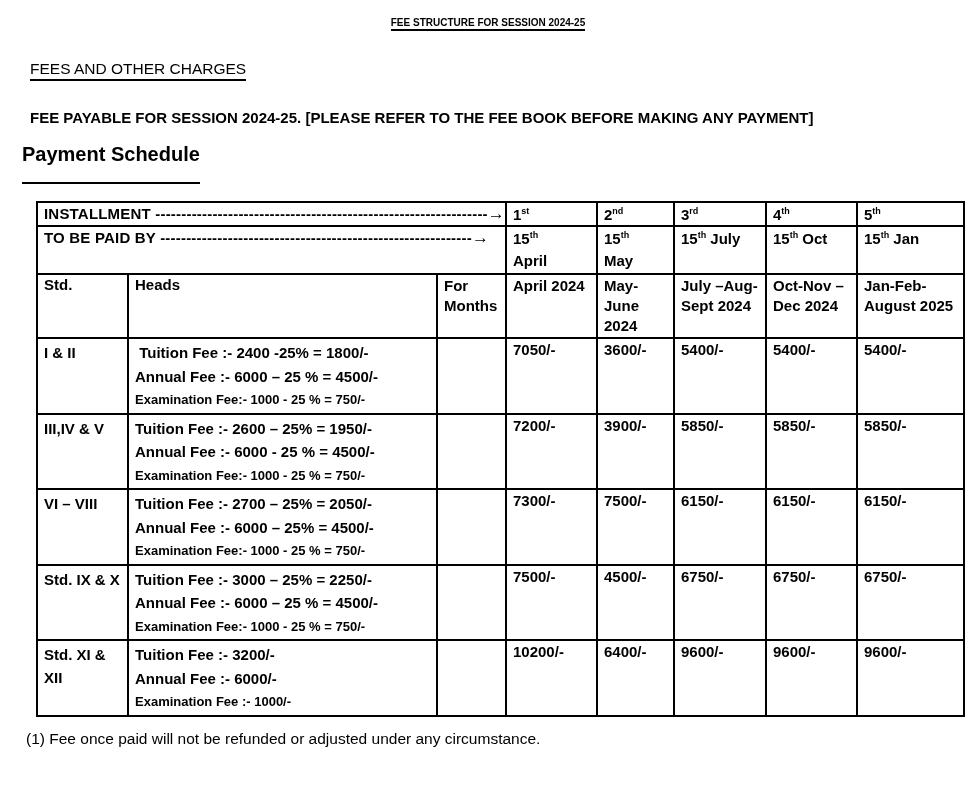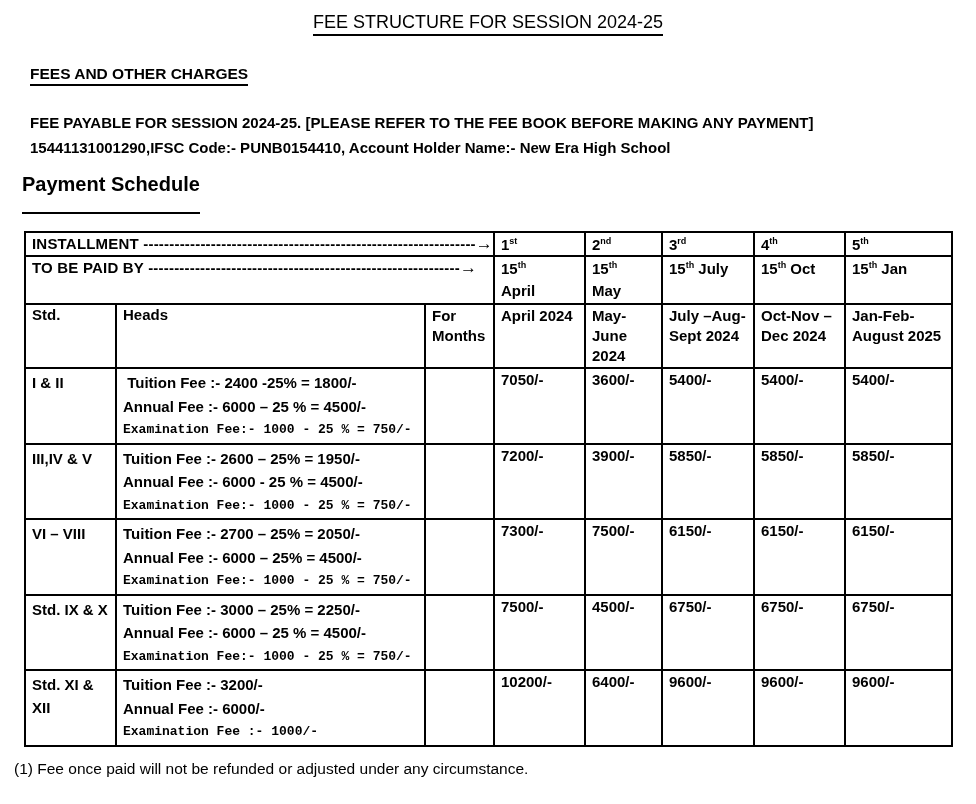--- a/index.html
+++ b/index.html
@@ -5,71 +5,70 @@
   html,body { margin:0; padding:0; }
   body {
     width:976px; height:804px; background:#ffffff; color:#000;
     font-family:"Liberation Sans", sans-serif; overflow:hidden;
   }
   sup { font-size:60%; line-height:0; vertical-align:super; }
   .b { font-weight:bold; }
 
   .title-row { text-align:center; margin-top:12px; }
   .title {
-    display:inline-block; font-weight:normal; font-size:18px;
+    display:inline-block; font-weight:bold; font-size:10px;
     border-bottom:2px solid #000; padding-bottom:1px;
   }
   .sec {
-    margin:29px 0 0 30px; font-weight:bold; font-size:15.5px;
+    margin:29px 0 0 30px; font-weight:normal; font-size:15.5px;
     width:fit-content; border-bottom:2px solid #000; padding-bottom:1px;
   }
   .para { margin:24px 0 0 30px; font-weight:bold; font-size:15px; line-height:25px; }
   .para div { white-space:pre-wrap; }
   .sched {
     margin:13px 0 0 22px; font-weight:bold; font-size:20px;
     width:fit-content; border-bottom:2.5px solid #000; padding-bottom:16px;
   }
 
   table.fee {
     border-collapse:collapse; table-layout:fixed; width:927px;
-    margin:17px 0 0 24px; font-weight:bold;padding-left:20px;
+    margin:17px 0 0 36px; font-weight:bold;padding-left:20px;
   }
   table.fee td { border:2px solid #000; padding:1px 6px; vertical-align:top; font-size:15px; overflow:hidden; }
   tr.r1 td { height:20px; vertical-align:middle; }
   tr.r2 td { height:42px;border-radius:8px; }
   tr.r3 td { height:40px; }
   tr.body td { height:66px; padding-top:2px; }
   tr.body.last td { height:62px; }
   td.lbl { white-space:nowrap; padding-left:8px; letter-spacing:0.2px; }
   .arrow { font-size:17px; }
   td.colh { vertical-align:middle; padding-left:8px;border-radius:16px; }
   td.mcol { font-size:11.5px; line-height:20px; padding-top:4px; }
   td.stdc { padding-left:8px; line-height:23px; }
   td.heads { padding-left:7px;border-radius:13px; }
   .head-line { line-height:23.5px; white-space:pre-wrap; }
-  .head-line.sm { font-size:13px;font-family:Liberation Mono, monospace; }
+  .head-line.sm { font-size:13px; }
   td.val { padding-left:8px; }
   td.due { line-height:22px; }
 
-  .notes { margin:9px 0 0 14px; font-size:15.5px; line-height:26.5px; }
+  .notes { margin:9px 0 0 26px; font-size:15.5px; line-height:26.5px; }
   .indent { padding-left:190px; }
   .gap { margin-left:14px; }
 </style>
 </head>
 <body>
 
 <div class="title-row">
   <span class="title">FEE STRUCTURE FOR SESSION 2024-25</span>
 </div>
 
 <div class="sec">FEES AND OTHER CHARGES</div>
 
 <div class="para">
   <div>FEE PAYABLE FOR SESSION 2024-25. [PLEASE REFER TO THE FEE BOOK BEFORE MAKING ANY PAYMENT]</div>
-  <div>15441131001290,IFSC Code:- PUNB0154410, Account Holder Name:- New Era High School</div>
 </div>
 
 <div class="sched">Payment Schedule</div>
 
 <table class="fee">
   <colgroup>
     <col style="width:91px">
       <col style="width:309px">
       <col style="width:69px">
     <col style="width:91px">

